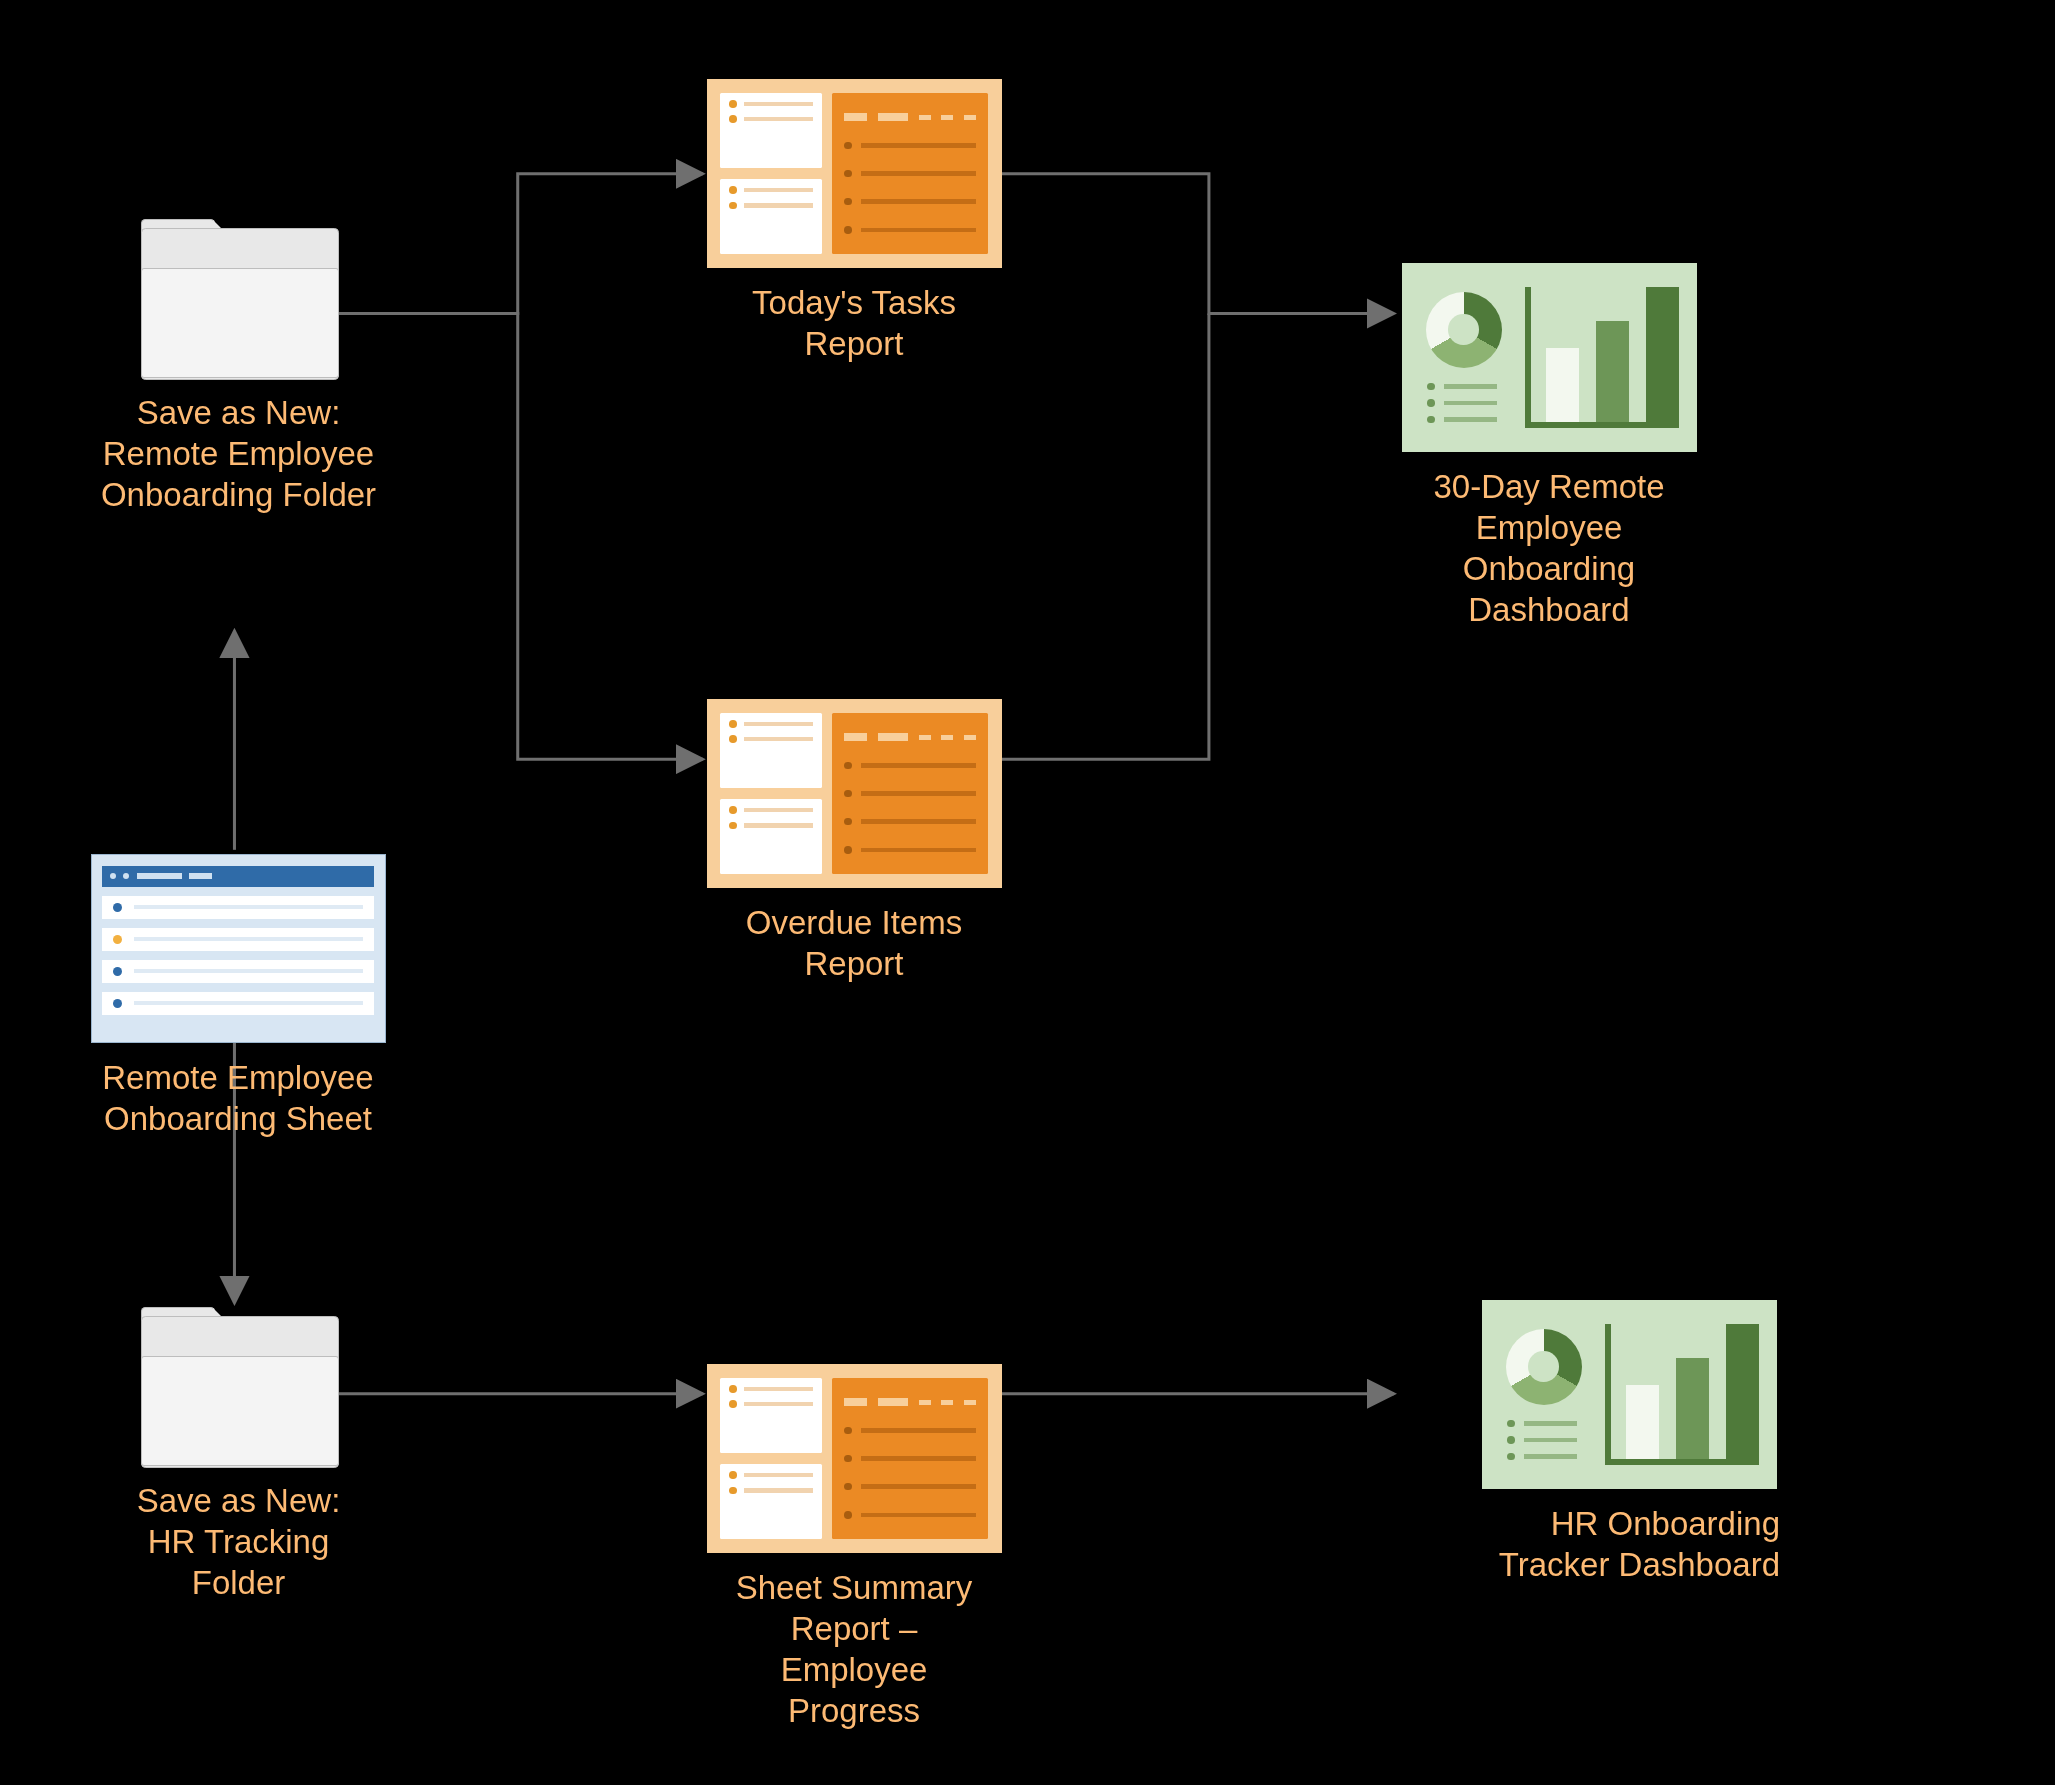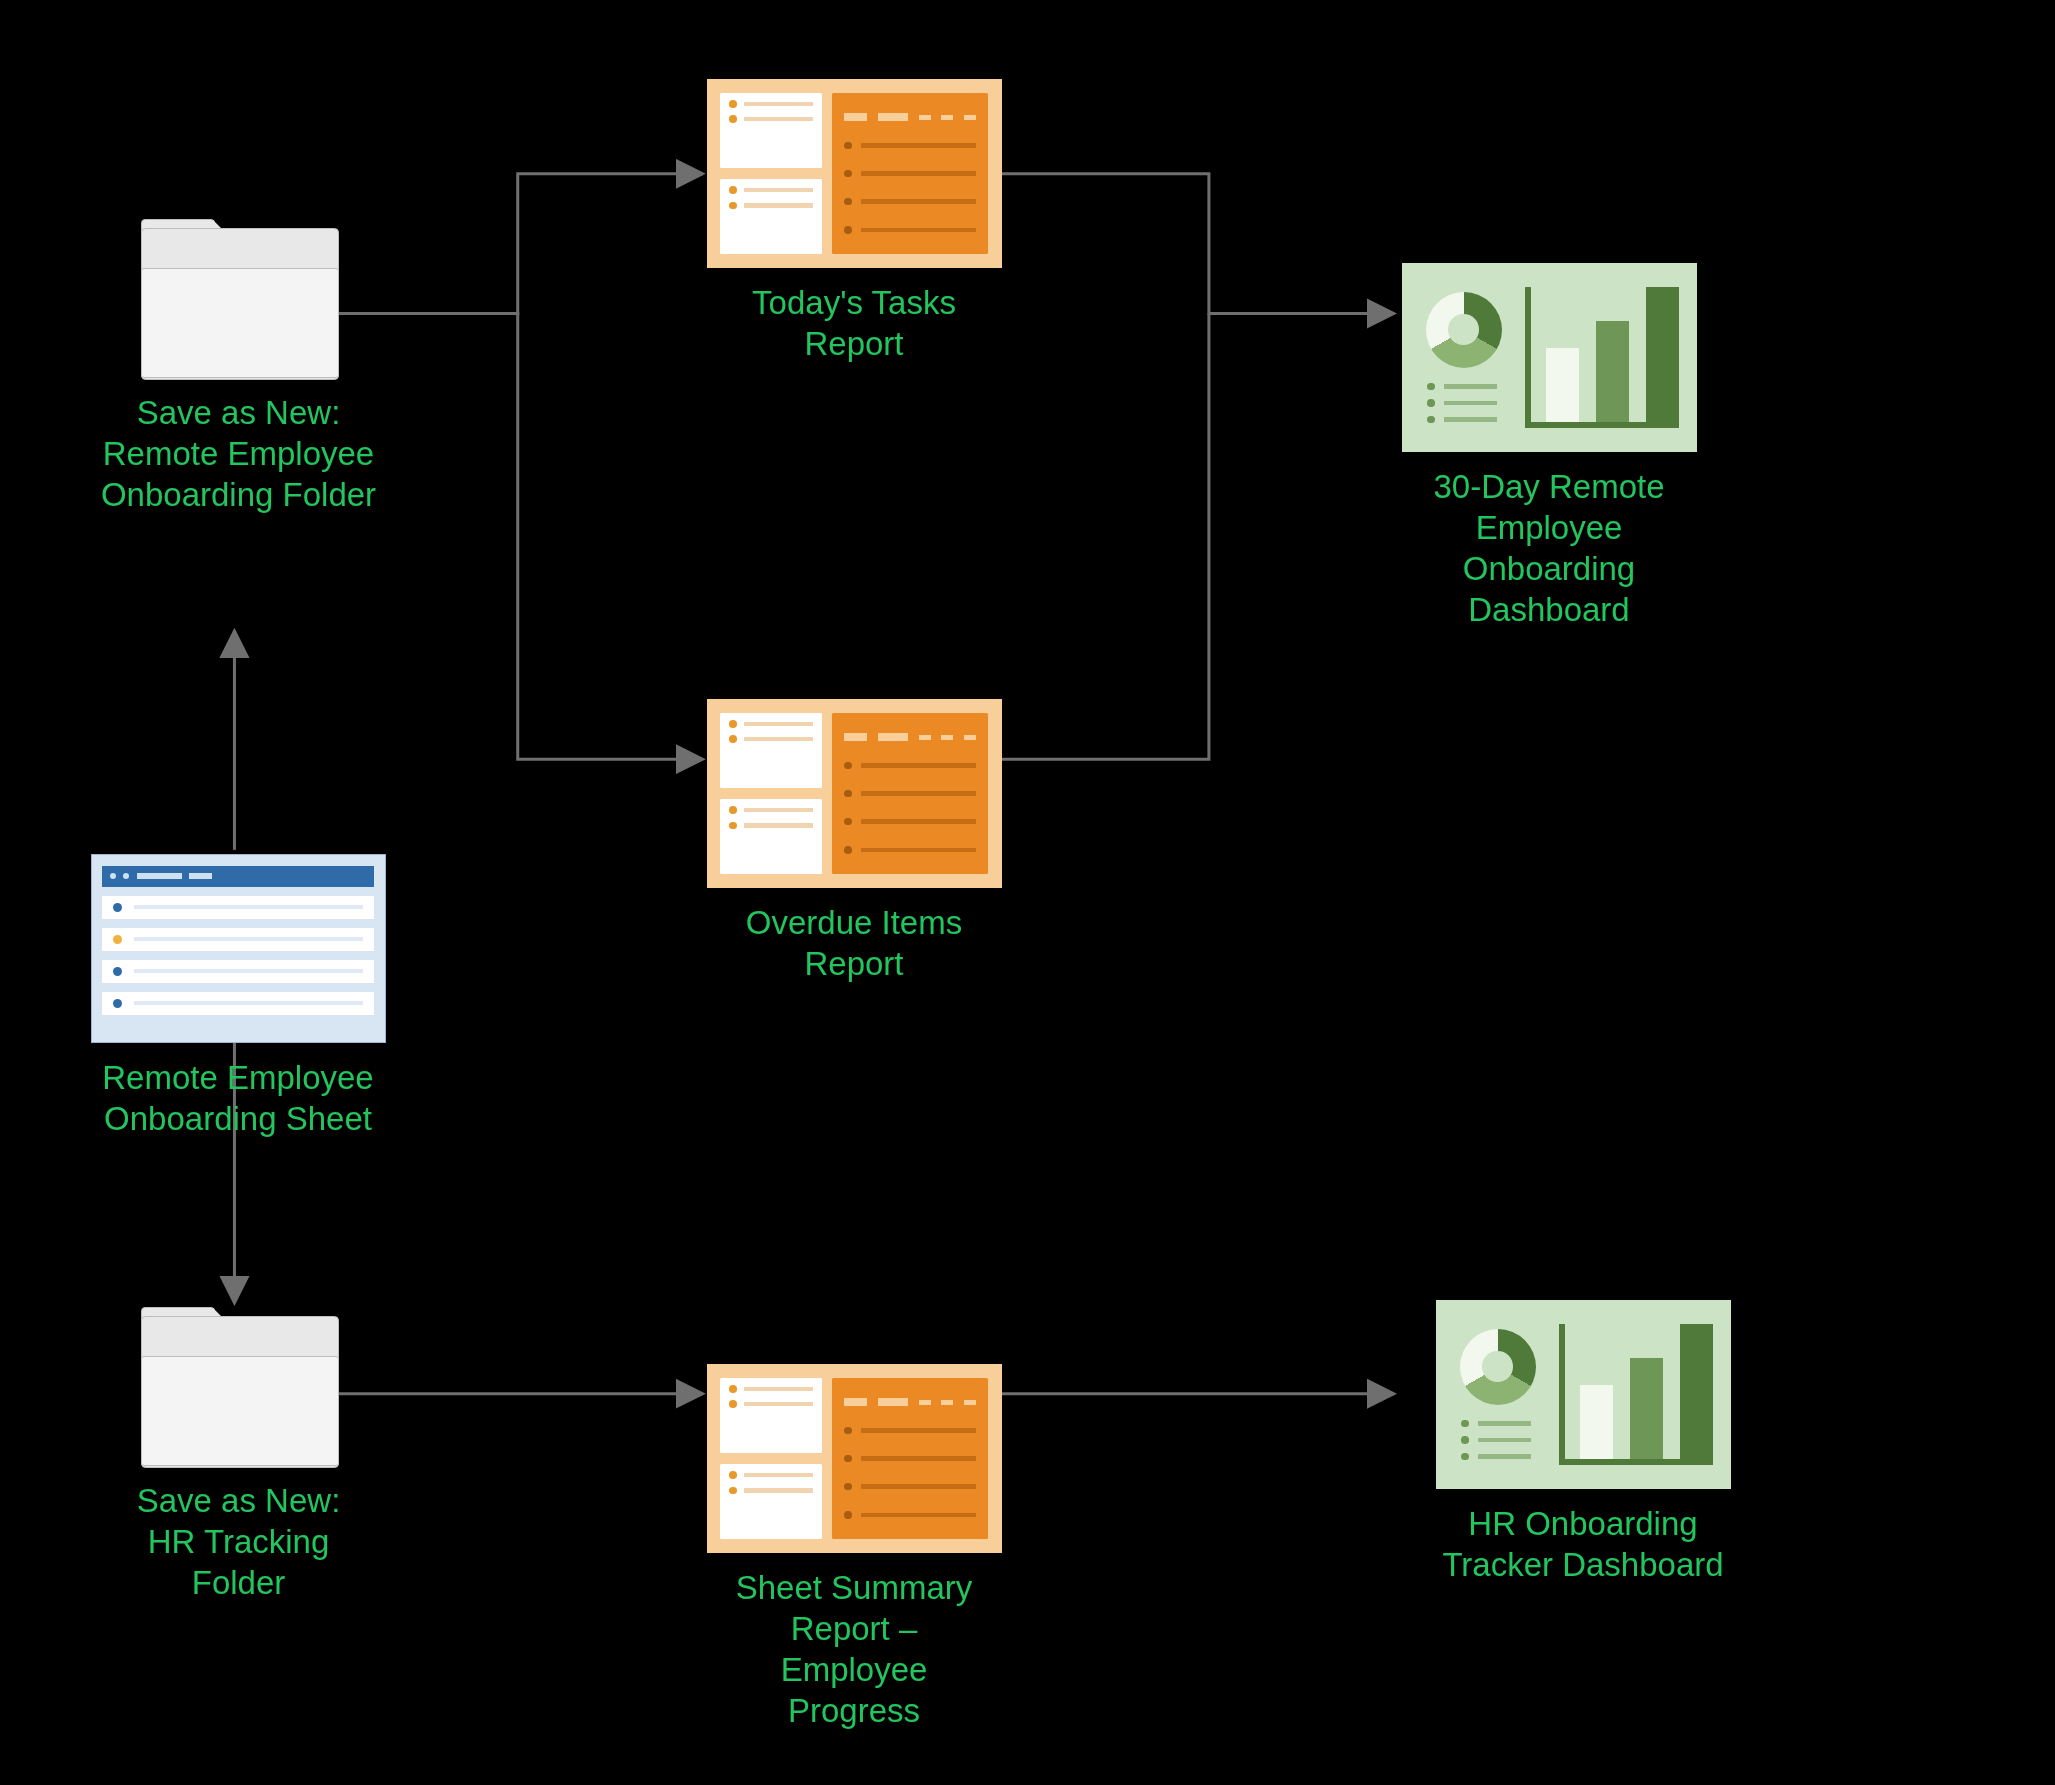--- a/index.html
+++ b/index.html
@@ -15,21 +15,21 @@
     height: 1785px;
   }
   .node {
     position: absolute;
     text-align: center;
   }
   .node .label {
     margin-top: 13.6px;
     font-size: 33px;
     line-height: 1.25;
-    color: #22c55e;
+    color: #fdba74;
     font-weight: 400;
   }
   .folder-icon {
     position: relative;
     width: 196px;
     height: 159px;
     margin: 0 auto;
   }
   .folder-icon .back {
     position: absolute;
@@ -523,21 +523,21 @@
       </div>
       <div class="bars">
         <div class="b b1"></div>
         <div class="b b2"></div>
         <div class="b b3"></div>
       </div>
     </div>
     <div class="label">30-Day Remote<br>Employee<br>Onboarding<br>Dashboard</div>
   </div>
 
-  <div class="node" style="left:1432px; top:1300px; width:302px;">
+  <div class="node" style="left:1478px; top:1300px; width:302px;text-align:right;">
     <div class="dash-icon">
       <div class="left">
         <div class="pie"></div>
         <div class="list">
           <div class="li">
               <span class="d"></span>
               <span class="ln"></span>
             </div>
           <div class="li">
               <span class="d"></span>

